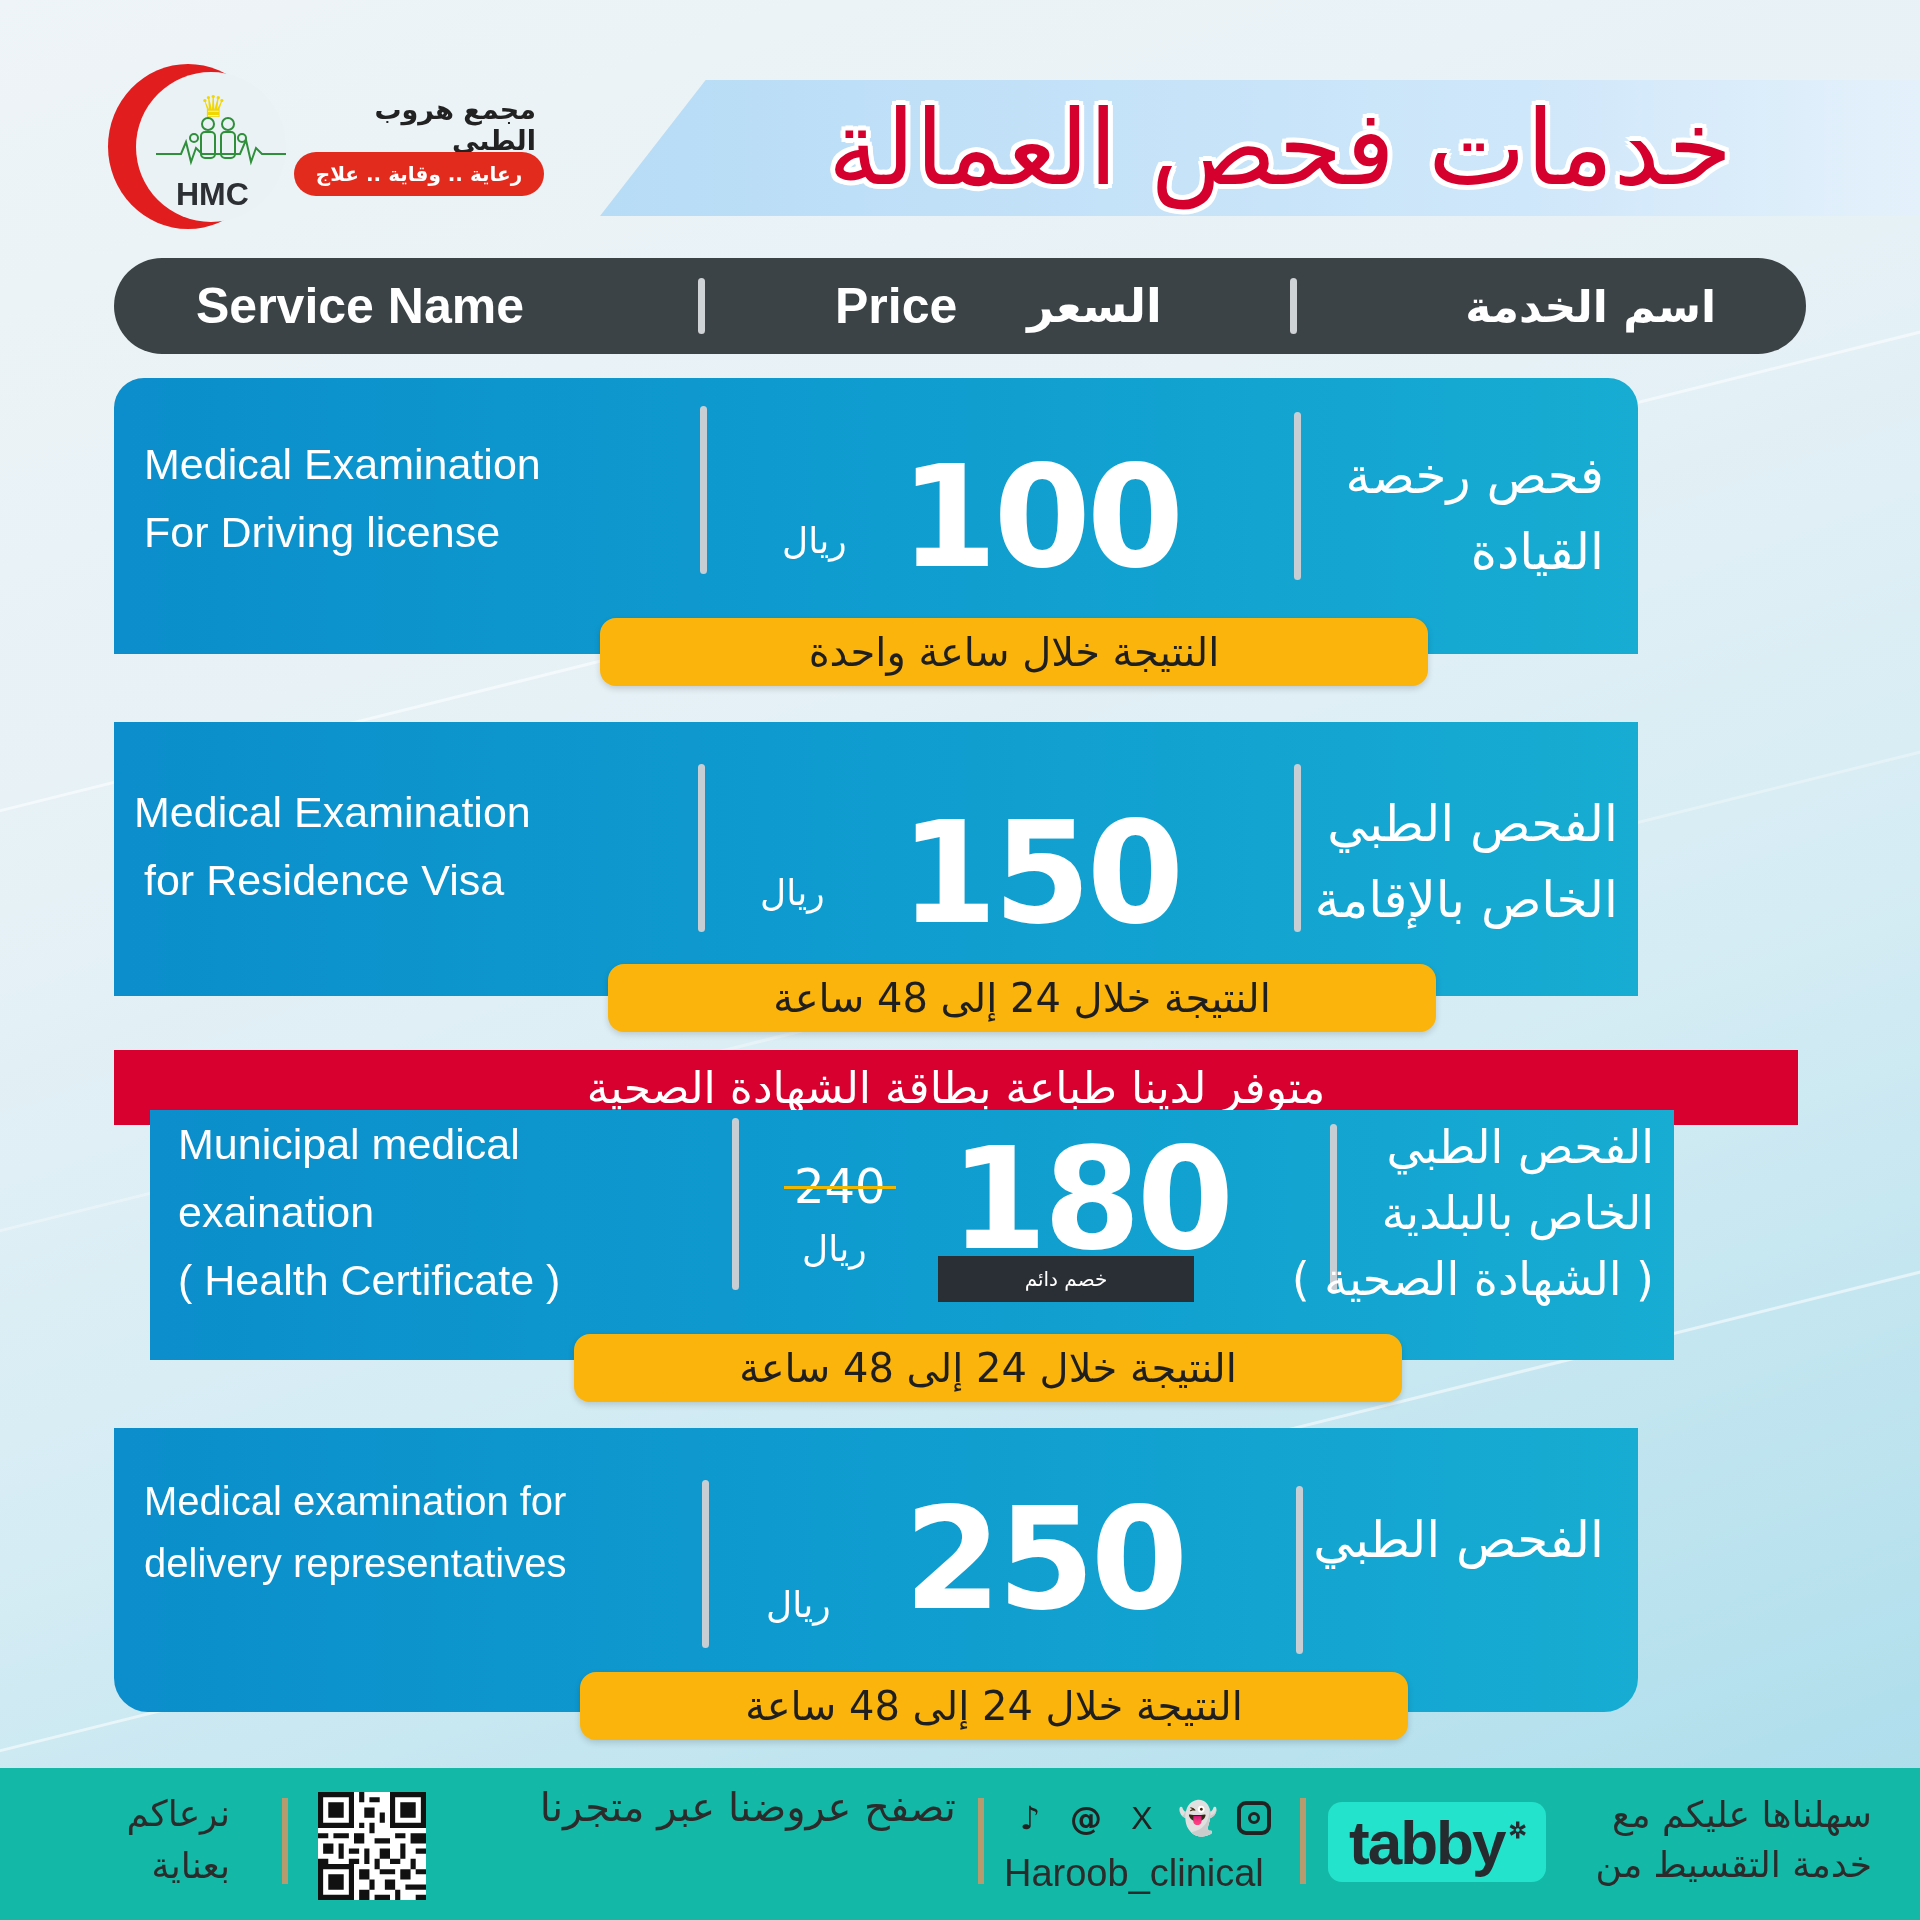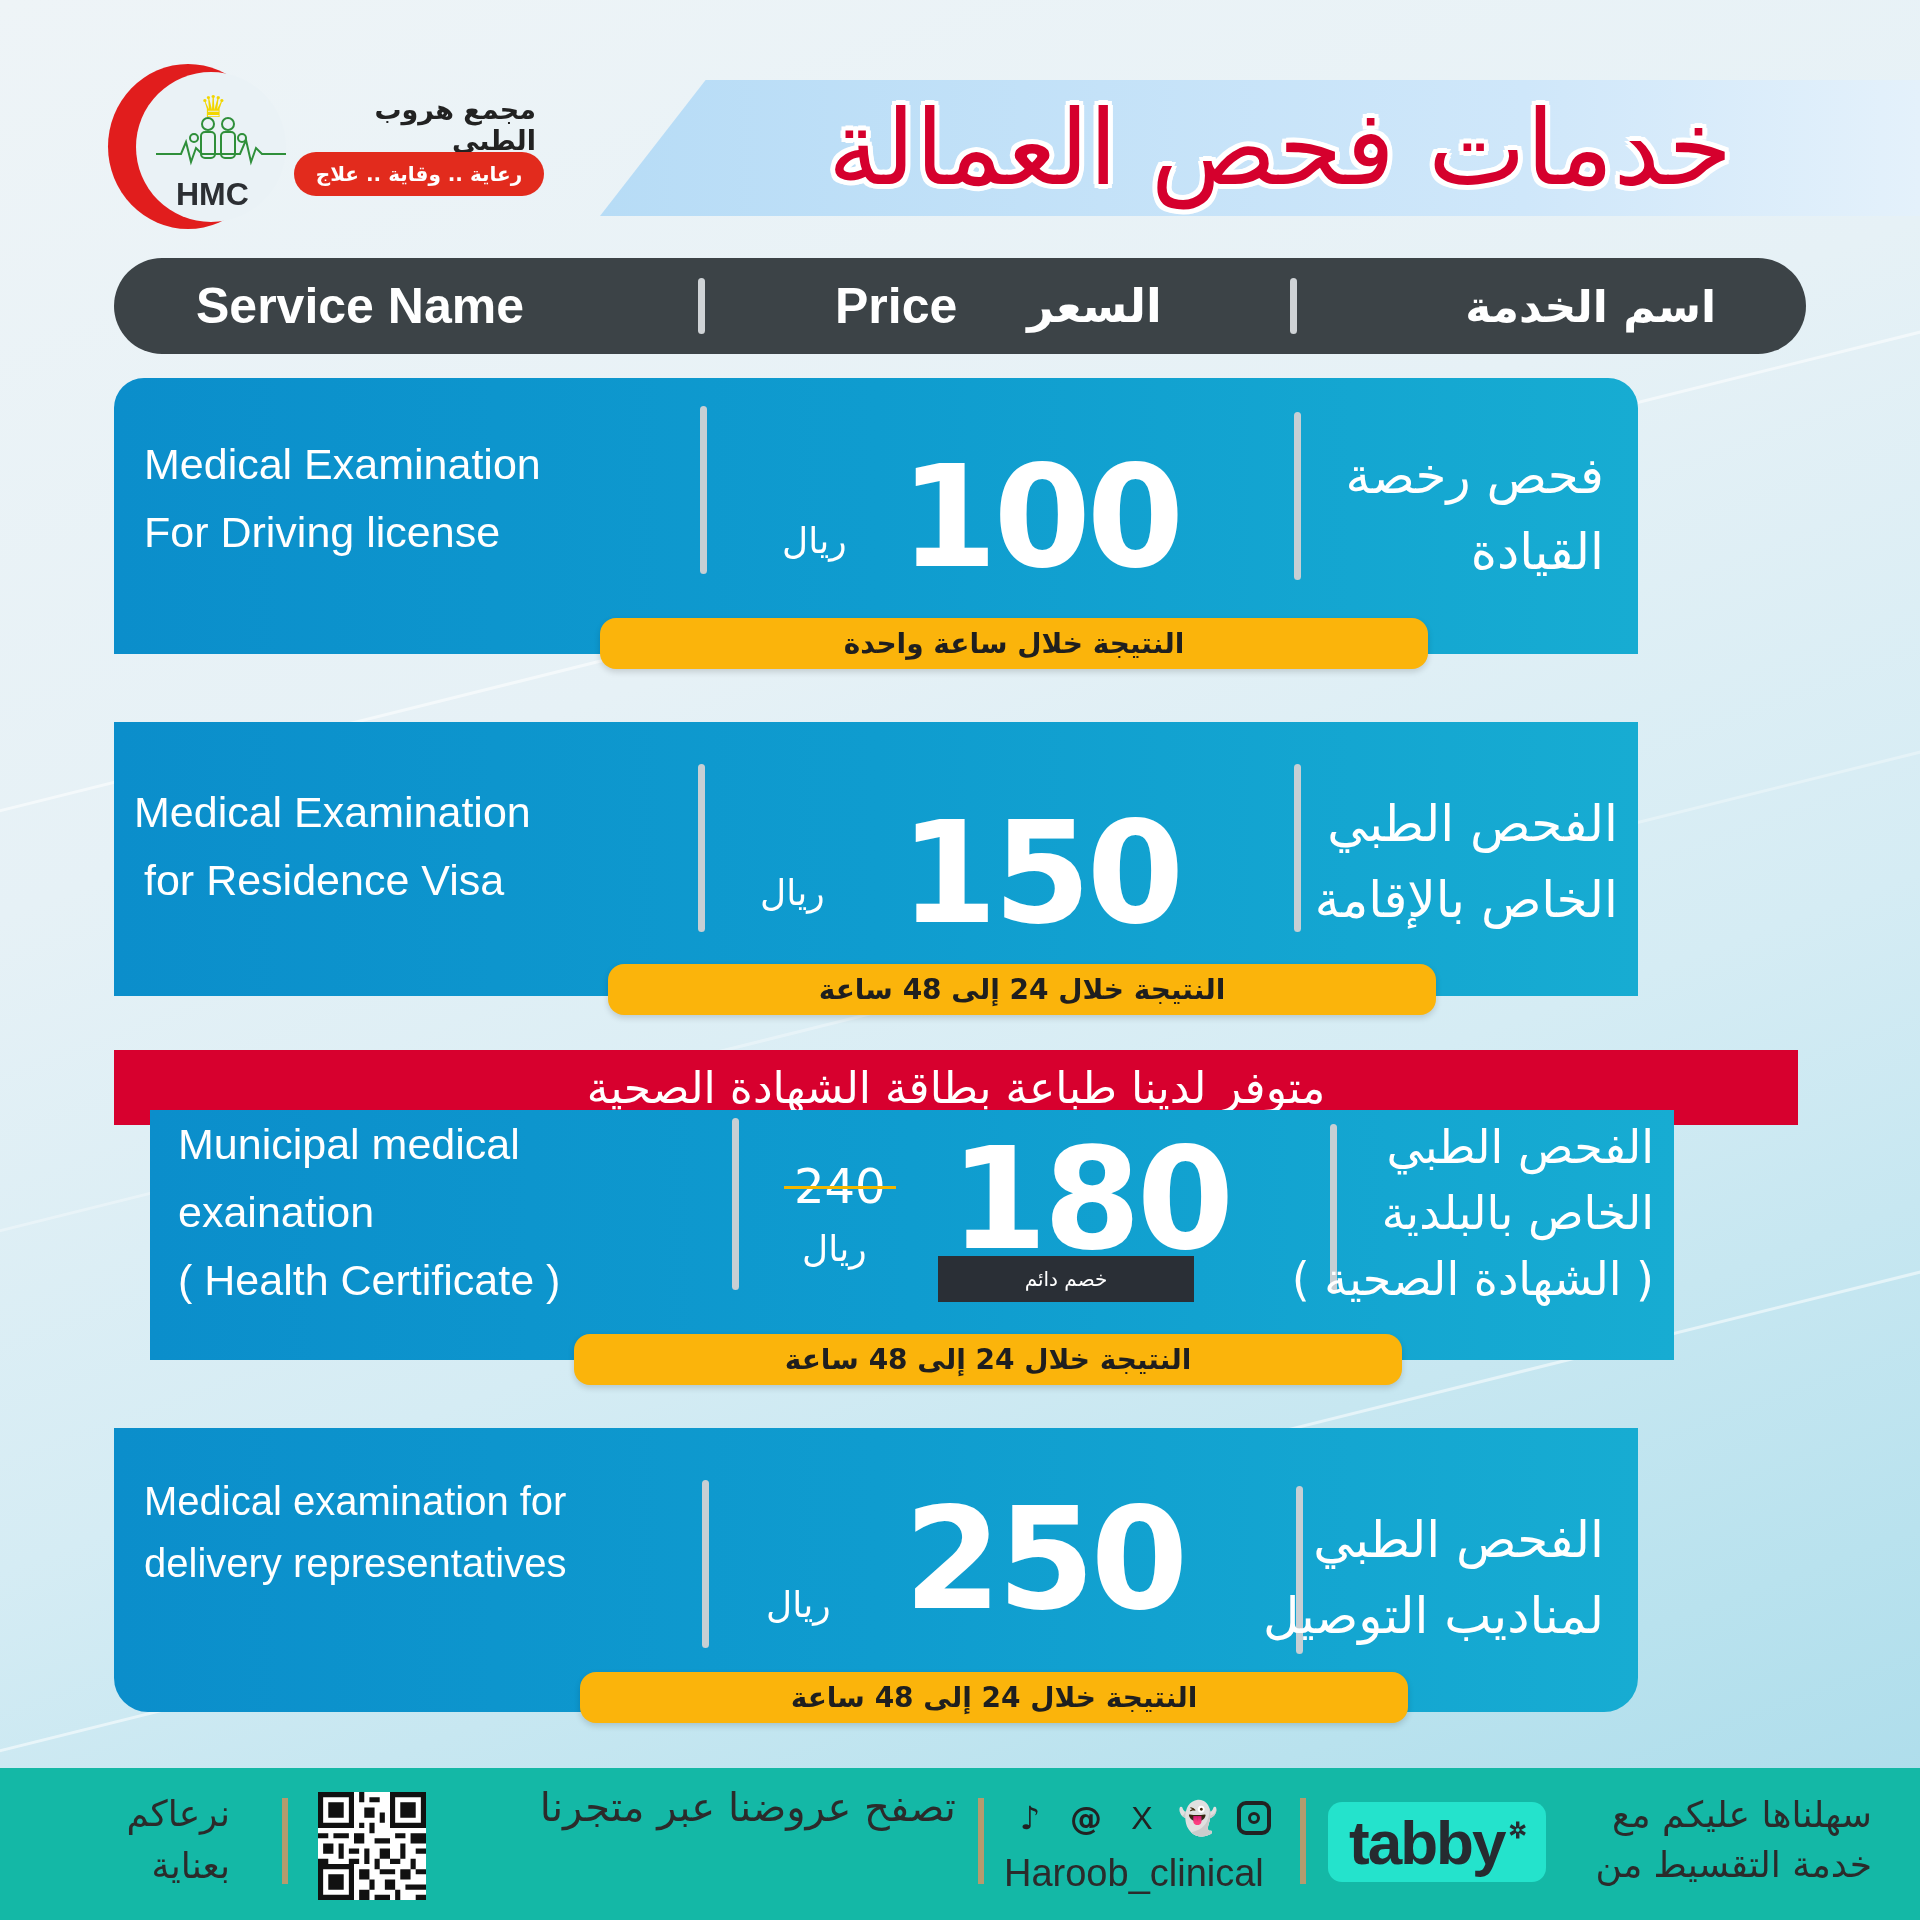--- a/index.html
+++ b/index.html
@@ -65,22 +65,22 @@
     font-size: 43px; line-height: 68px; font-weight: 400;
   }
   .row .ar-name {
     position: absolute; right: 34px; color: #fff; direction: rtl; text-align: right;
     font-size: 50px; line-height: 76px;
   }
   .row .sep { position: absolute; width: 7px; background: #c7cfd4; border-radius: 4px; }
   .row .price { position: absolute; color: #fff; font-family: "DejaVu Sans", sans-serif; font-weight: 700; font-size: 140px; line-height: 1; letter-spacing: -4px; }
   .row .riyal { position: absolute; color: #fff; font-size: 36px; direction: rtl; }
   .pill {
-    position: absolute; height: 51px; border-radius: 16px; background: #fbb40b;
-    color: #1f1f1f; font-weight: 700; font-size: 28px; direction: rtl;
+    position: absolute; height: 68px; border-radius: 16px; background: #fbb40b;
+    color: #1f1f1f; font-weight: 400; font-size: 40px; direction: rtl;
     display: flex; align-items: center; justify-content: center;
     box-shadow: 0 3px 6px rgba(0,0,0,0.15);
   }
   .red-banner {
     position: absolute; left: 114px; top: 1050px; width: 1684px; height: 75px;
     background: #d7002e; color: #fff; font-size: 44px; direction: rtl;
     display: flex; align-items: center; justify-content: center;
   }
   .old-price { position: absolute; color: #fff; font-size: 48px; font-family: "DejaVu Sans", sans-serif; }
   .old-price::after { content: ""; position: absolute; left: -10px; right: -10px; top: 50%; height: 3px; background: #f2b600; }
@@ -195,21 +195,20 @@
   <div class="en" style="top:42px; font-size:40px; line-height:62px">
     <div>Medical examination for</div>
     <div>delivery representatives</div>
   </div>
   <div class="sep" style="left:588px; top:52px; height:168px"></div>
   <div class="riyal" style="left:652px; top:156px">ريال</div>
   <div class="price" style="left:790px; top:62px">250</div>
   <div class="sep" style="left:1182px; top:58px; height:168px"></div>
   <div class="ar-name" style="top:74px">
     <div>الفحص الطبي</div>
-    <div>لمناديب التوصيل</div>
   </div>
 </div>
 <div class="pill" style="left:580px; top:1672px; width:828px;">النتيجة خلال 24 إلى 48 ساعة</div>
 
 <div class="footer">
   <div class="f-text" style="left:70px; top:20px; width:160px; text-align:right; direction:rtl; font-size:36px; line-height:52px">
     <div>نرعاكم</div>
     <div>بعناية</div>
   </div>
   <div class="f-sep" style="left:282px"></div>

